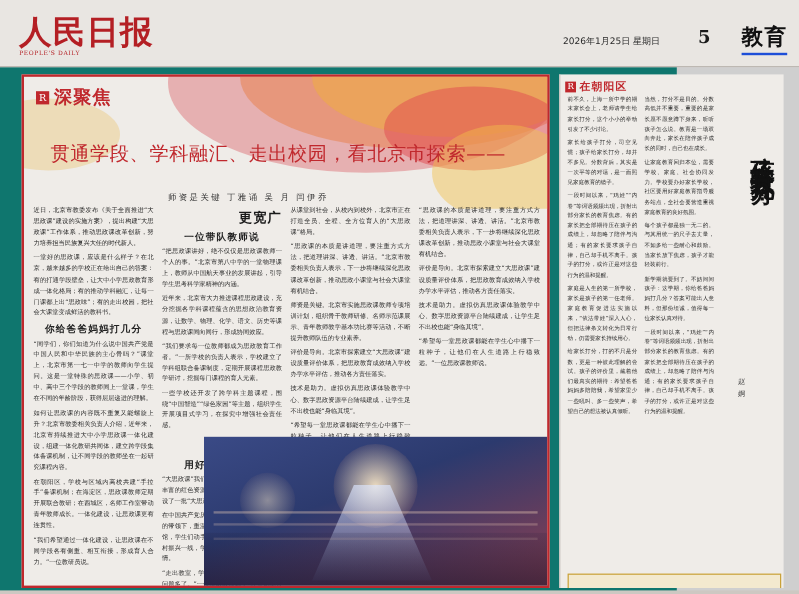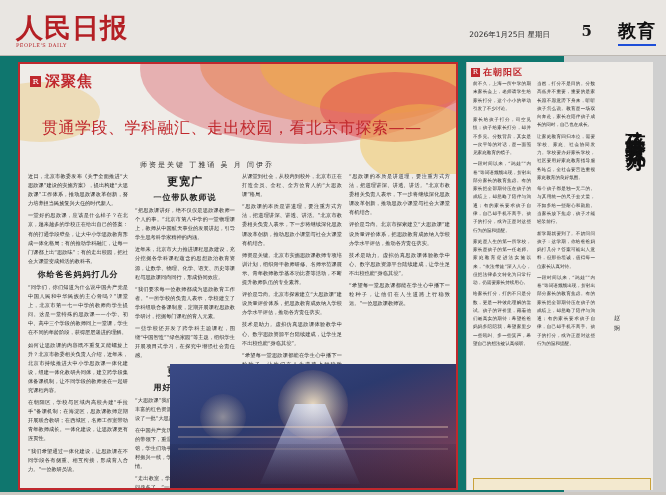--- a/index.html
+++ b/index.html
@@ -172,21 +172,21 @@
   .col {
     width: 100px;
     position: relative;
   }
   .col.wide { width: 101px; }
   .subhead {
     font-family: "DejaVu Serif", serif;
     font-size: 11px;
     font-weight: bold;
     color: #1a1a1a;
-    text-align: center;
+    text-align: right;
     margin: 2px 0 3px 0;
     letter-spacing: 1px;
   }
   .subhead-small {
     font-family: "DejaVu Serif", serif;
     font-size: 8px;
     font-weight: bold;
     color: #222;
     text-align: center;
     margin: 3px 0 3px 0;

